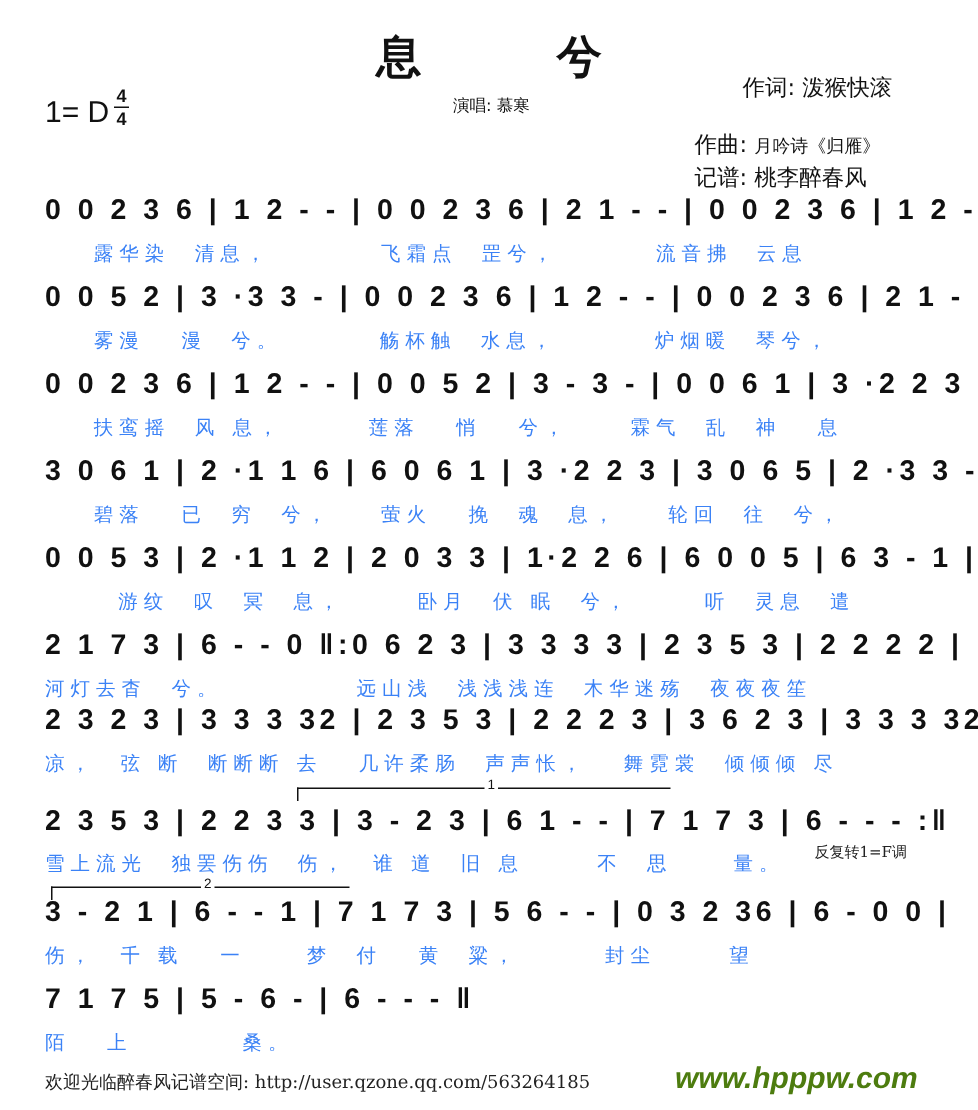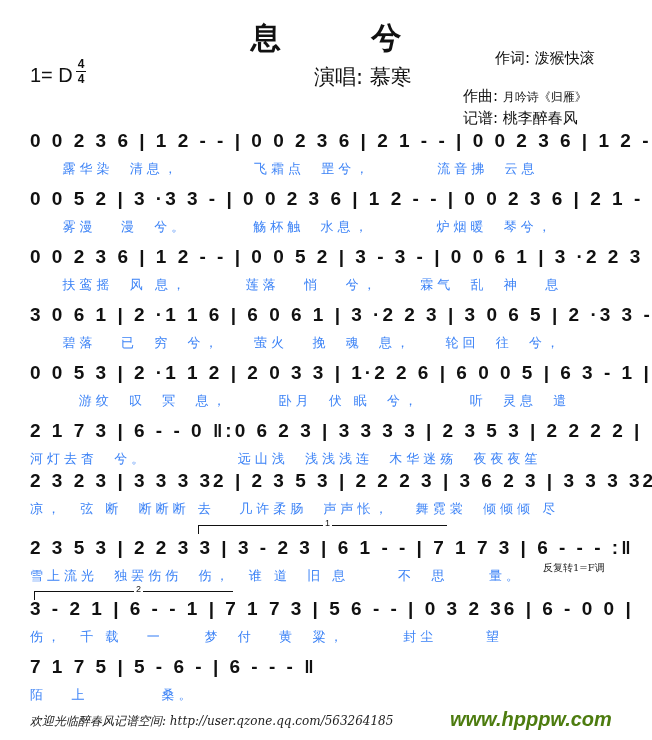--- a/index.html
+++ b/index.html
@@ -3,32 +3,32 @@
 <meta charset="utf-8">
 <style>
   html, body { margin:0; padding:0; }
   body { width:652px; height:740px; background:#ffffff; position:relative; overflow:hidden;
          font-family:"DejaVu Sans", sans-serif; color:#111; }
   .title { position:absolute; left:0; width:652px; top:18px; text-align:center;
            font-size:30px; font-weight:bold; letter-spacing:40px; padding-left:40px; box-sizing:border-box; }
   .key { position:absolute; left:30px; top:64px; font-size:20px; font-family:"Liberation Sans", sans-serif; }
   .timesig { position:absolute; left:76px; top:58px; font-size:12px; font-weight:bold; line-height:12px;
              text-align:center; font-family:"Liberation Sans", sans-serif; }
-  .singer { position:absolute; left:314px; top:63px; font-size:21px; }
+  .singer { position:absolute; left:302px; top:63px; font-size:11px; }
   .credit { position:absolute; left:463px; font-size:15px; }
   .credit.small span.v { font-size:12px; }
   .row { position:absolute; left:0; width:652px; height:60px; }
   .notes { position:absolute; left:30px; top:0; height:26px; white-space:pre;
            font-family:"Liberation Sans", sans-serif; font-weight:bold; font-size:19px; letter-spacing:3px; }
   .lyrics { position:absolute; left:30px; top:30px; height:20px; white-space:pre;
             font-size:13px; letter-spacing:4px; color:#3b82f6; }
   .volta { position:absolute; height:8px; border-top:1px solid #111; border-left:1px solid #111; font-size:9px; }
   .volta span { position:absolute; top:-8px; left:50%; background:#fff; padding:0 2px; font-family:"Liberation Sans", sans-serif; }
   .annot { position:absolute; font-size:10px; font-family:"DejaVu Serif", serif; color:#222;margin-top:39px; }
-  .footer { position:absolute; left:30px; top:713px; font-size:12px; font-family:"DejaVu Serif", serif; color:#222;font-style:italic; }
+  .footer { position:absolute; left:30px; top:713px; font-size:12px; font-family:"DejaVu Serif", serif; color:#222; }
   .site { position:absolute; left:450px; top:708px; font-size:20px; font-weight:bold; font-style:italic;
           font-family:"Liberation Sans", sans-serif; color:#4d7c0f; }
 </style>
 </head>
 <body>
 
 <div class="title">息 兮</div>
 <div class="key">1= D</div>
 <div class="timesig">
   <div>4</div>

